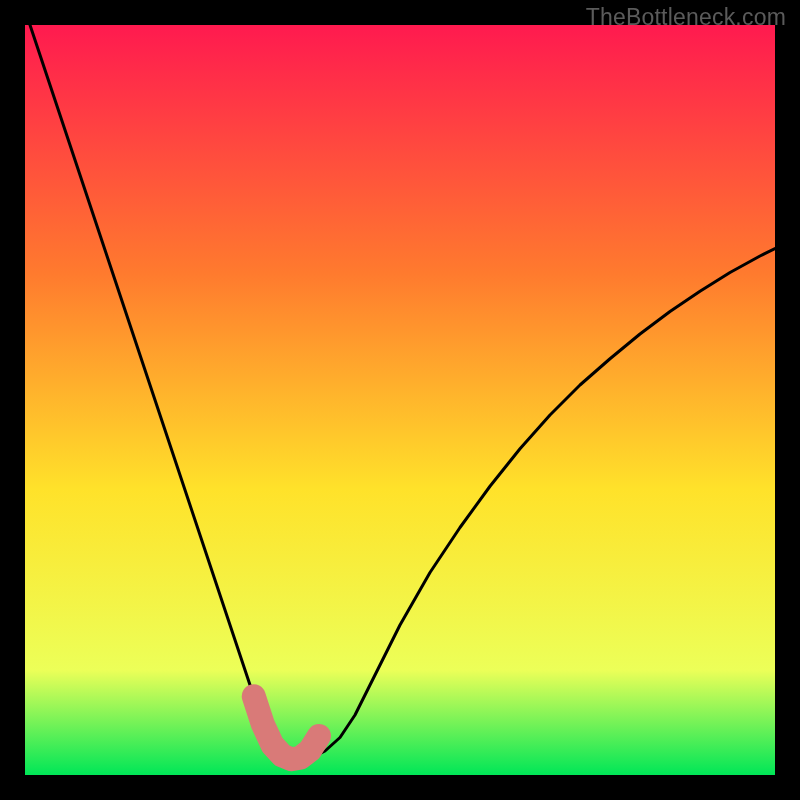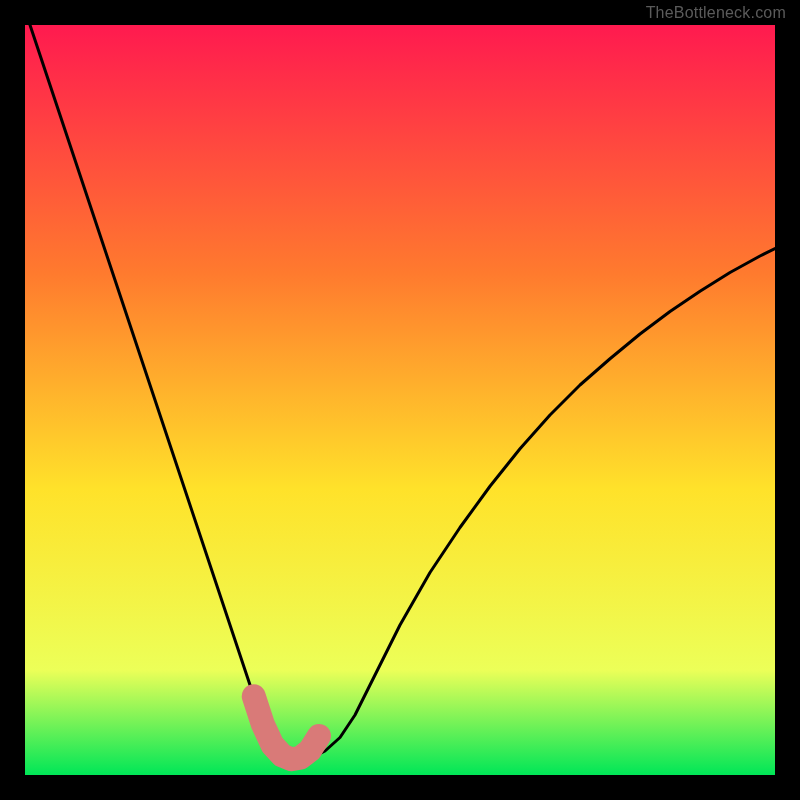--- a/index.html
+++ b/index.html
@@ -24,21 +24,21 @@
     left: 25px;
     width: 750px;
     height: 750px;
     overflow: hidden;
   }
   .watermark {
     position: absolute;
     top: 4px;
     right: 14px;
     color: #5b5b5b;
-    font-size: 16px;
+    font-size: 23px;
     font-weight: 500;
     letter-spacing: 0.2px;
   }
   svg { display: block; }
 </style>
 </head>
 <body>
 
 <div class="frame">
 

